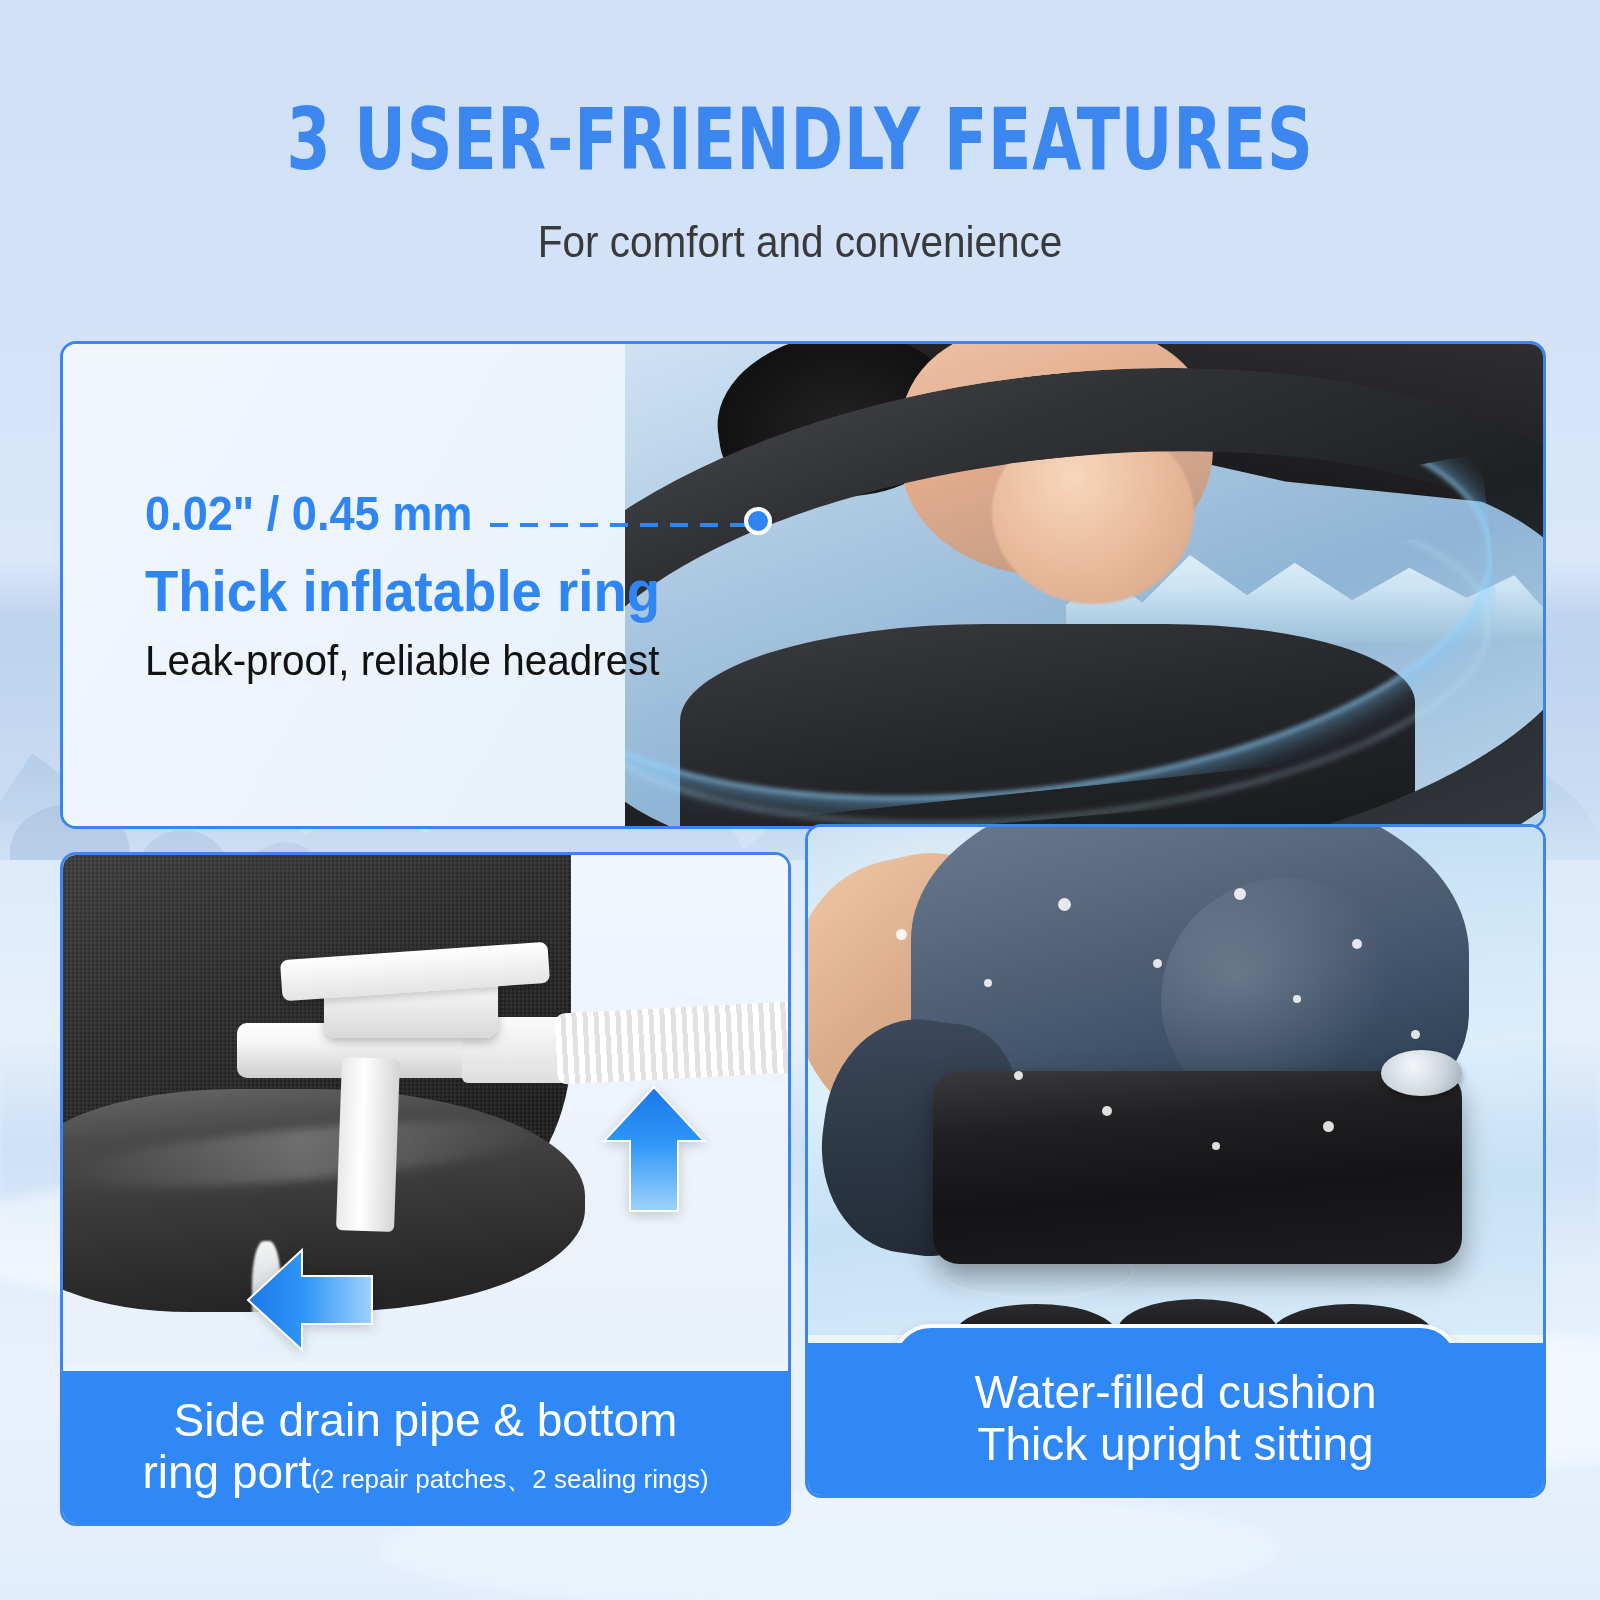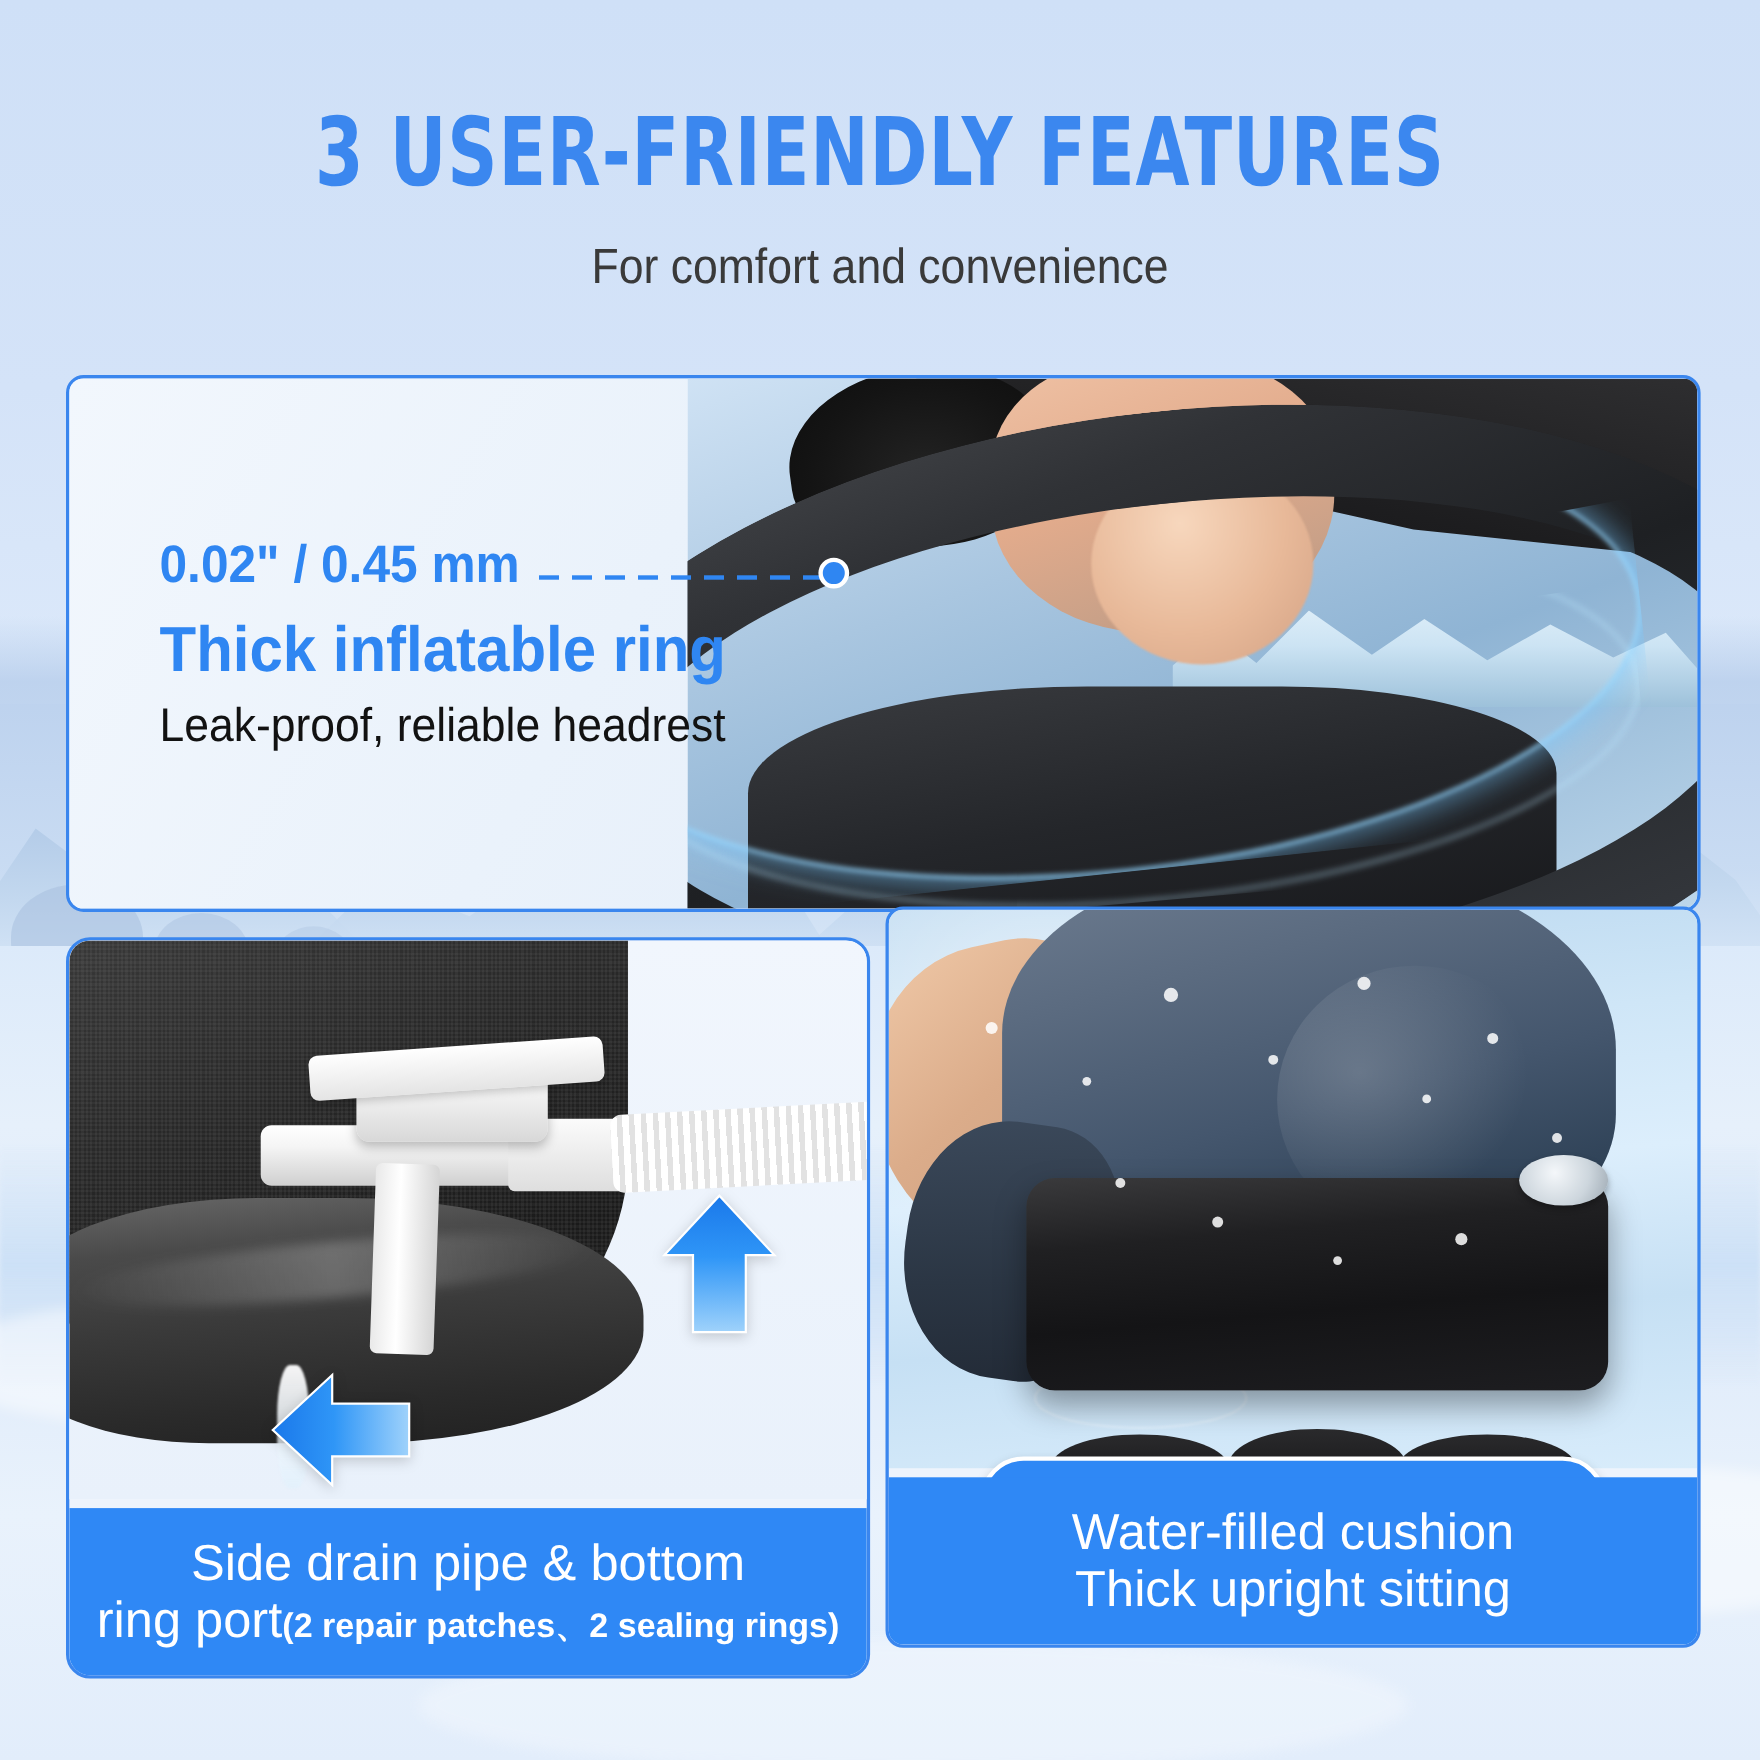--- a/index.html
+++ b/index.html
@@ -114,21 +114,21 @@
   .callout .measure{font-size:48px;font-weight:700;color:#2f86f2;white-space:nowrap;transform:scaleX(.94);transform-origin:left;}
   .callout .feature{font-size:58px;font-weight:700;color:#2f86f2;margin-top:16px;transform:scaleX(.94);transform-origin:left;white-space:nowrap;}
   .callout .desc{font-size:43px;color:#121212;margin-top:12px;transform:scaleX(.94);transform-origin:left;white-space:nowrap;}
 
   .leader{position:absolute;left:427px;top:179px;width:270px;height:4px;
     background:repeating-linear-gradient(90deg,#2f86f2 0 18px,transparent 18px 30px);}
   .leader-dot{position:absolute;left:681px;top:163px;width:28px;height:28px;border-radius:50%;
     background:#2f86f2;border:4px solid #ffffff;box-sizing:border-box;}
 
   
-  #panel-drain{left:60px;top:852px;width:725px;height:668px;border-radius:22px;}
+  #panel-drain{left:60px;top:852px;width:725px;height:668px;}
   .dp-photo{position:absolute;left:0;top:0;right:0;height:76%;overflow:hidden;background:#eef4fc;}
   .dp-bg{position:absolute;inset:0;background:linear-gradient(180deg,#f1f6fd 0%,#e9f1fb 100%);}
   .dp-fabric{
     position:absolute;left:-4%;top:-2%;width:74%;height:88%;
     background:
       repeating-linear-gradient(90deg,rgba(255,255,255,.045) 0 2px,rgba(0,0,0,0) 2px 4px),
       repeating-linear-gradient(0deg,rgba(255,255,255,.04) 0 2px,rgba(0,0,0,0) 2px 4px),
       linear-gradient(160deg,#3a3a3a 0%,#262626 40%,#1a1a1a 70%,#242424 100%);
     border-radius:0 0 54% 40%;
   }
@@ -197,21 +197,21 @@
   
   .caption{
     position:absolute;left:0;right:0;bottom:0;background:#2f88f5;color:#fff;
     display:flex;align-items:center;justify-content:center;text-align:center;
   }
   #caption-drain{height:152px;}
   #caption-cushion{height:152px;}
   .cap-inner{line-height:1.12;padding:0 14px;}
   .cap-l1{font-size:46px;font-weight:400;}
   .cap-l2{font-size:46px;font-weight:400;}
-  .cap-small{font-size:31px;font-weight:700;text-align:center;}
+  .cap-small{font-size:26px;font-weight:400;text-align:center;}
 </style>
 </head>
 <body>
 
 <div class="bg">
   <div class="bg-sky"></div>
   <div class="bg-mtn">
     <div class="peak p1"></div>
     <div class="peak p2"></div>
     <div class="peak p3"></div>

